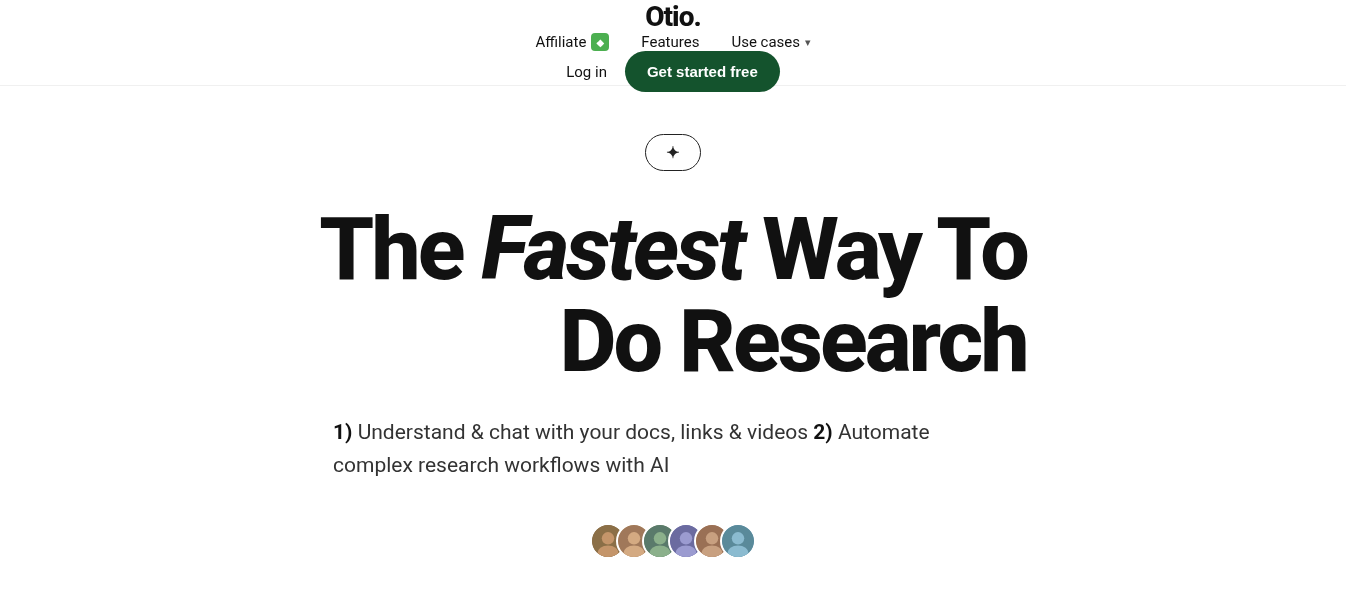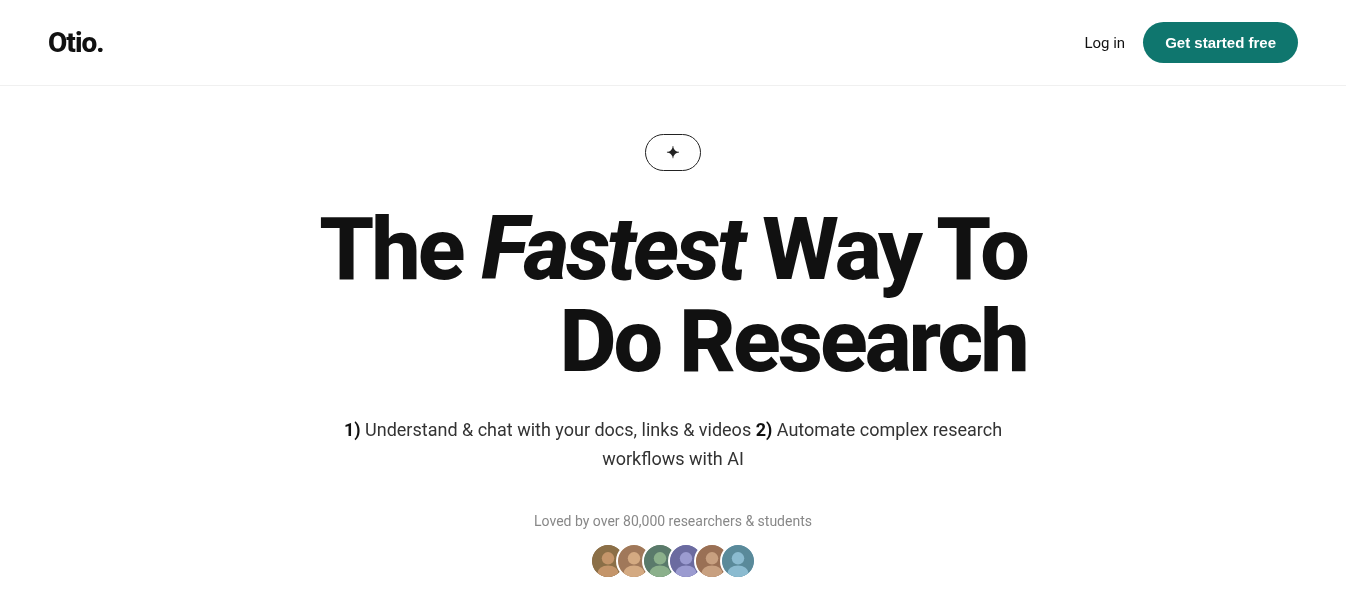--- a/index.html
+++ b/index.html
@@ -18,20 +18,21 @@
     }
 
     
     nav {
       display: flex;
       align-items: center;
       justify-content: space-between;
       padding: 0 48px;
       height: 86px;
       border-bottom: 1px solid #f0f0f0;
+      flex-direction: column;
     }
 
     .logo {
       font-size: 28px;
       font-weight: 800;
       color: #111;
       letter-spacing: -1px;
     }
 
     .nav-center {
@@ -86,21 +87,21 @@
     }
 
     .login-link {
       font-size: 15px;
       color: #111;
       text-decoration: none;
       cursor: pointer;
     }
 
     .cta-button {
-      background: #0f766e;
+      background: #14532d;
       color: #fff;
       border: none;
       border-radius: 50px;
       padding: 12px 22px;
       font-size: 15px;
       font-weight: 600;
       cursor: pointer;
       white-space: nowrap;
     }
 
@@ -140,23 +141,23 @@
       letter-spacing: -3px;
       max-width: 780px;
     }
 
     .hero-title em {
       font-style: italic;
       font-weight: 800;
     }
 
     .hero-subtitle {
-      font-size: 18px;
+      font-size: 21px;
       color: #333;
-      text-align: center;
+      text-align: left;
       max-width: 680px;
       line-height: 1.6;
       margin-bottom: 40px;
     }
 
     .hero-subtitle strong {
       font-weight: 700;
       color: #111;
     }
 
@@ -197,20 +198,33 @@
     .avatar-4 { background: #7B7BB5; }
     .avatar-5 { background: #B5896B; }
     .avatar-6 { background: #6B9BB5; }
   </style>
 </head>
 <body>
 
 <nav>
   <div class="logo">Otio.</div>
 
+  <div class="nav-center">
+    <a class="nav-link affiliate">
+      <span>Affiliate</span>
+      <span class="affiliate-icon"></span>
+    </a>
+    <a class="nav-link">
+      <span>Features</span>
+    </a>
+    <a class="nav-link">
+      <span>Use cases</span>
+      <span class="chevron">▾</span>
+    </a>
+  </div>
 
   <div class="nav-right">
     <a class="login-link">Log in</a>
     <button class="cta-button">Get started free</button>
   </div>
 </nav>
 
 <main>
   <div class="powered-badge">
     <span class="plus-icon">✦</span>
@@ -220,21 +234,20 @@
     <span>The </span><em>Fastest</em><span> Way To<br>Do Research</span>
   </h1>
 
   <p class="hero-subtitle">
     <strong>1)</strong>
     <span> Understand &amp; chat with your docs, links &amp; videos </span>
     <strong>2)</strong>
     <span> Automate complex research workflows with AI</span>
   </p>
 
-  <p class="loved-text">Loved by over 80,000 researchers &amp; students</p>
 
   <div class="avatars">
     <div class="avatar avatar-1" style="background:#8B6F47;">
       <svg width="36" height="36" viewBox="0 0 36 36">
           <circle cx="18" cy="18" r="18" fill="#8B6F47"></circle>
           <ellipse cx="18" cy="15" rx="7" ry="7" fill="#C4956A"></ellipse>
           <ellipse cx="18" cy="32" rx="12" ry="9" fill="#C4956A"></ellipse>
         </svg>
     </div>
     <div class="avatar avatar-2" style="background:#C4A882;">

